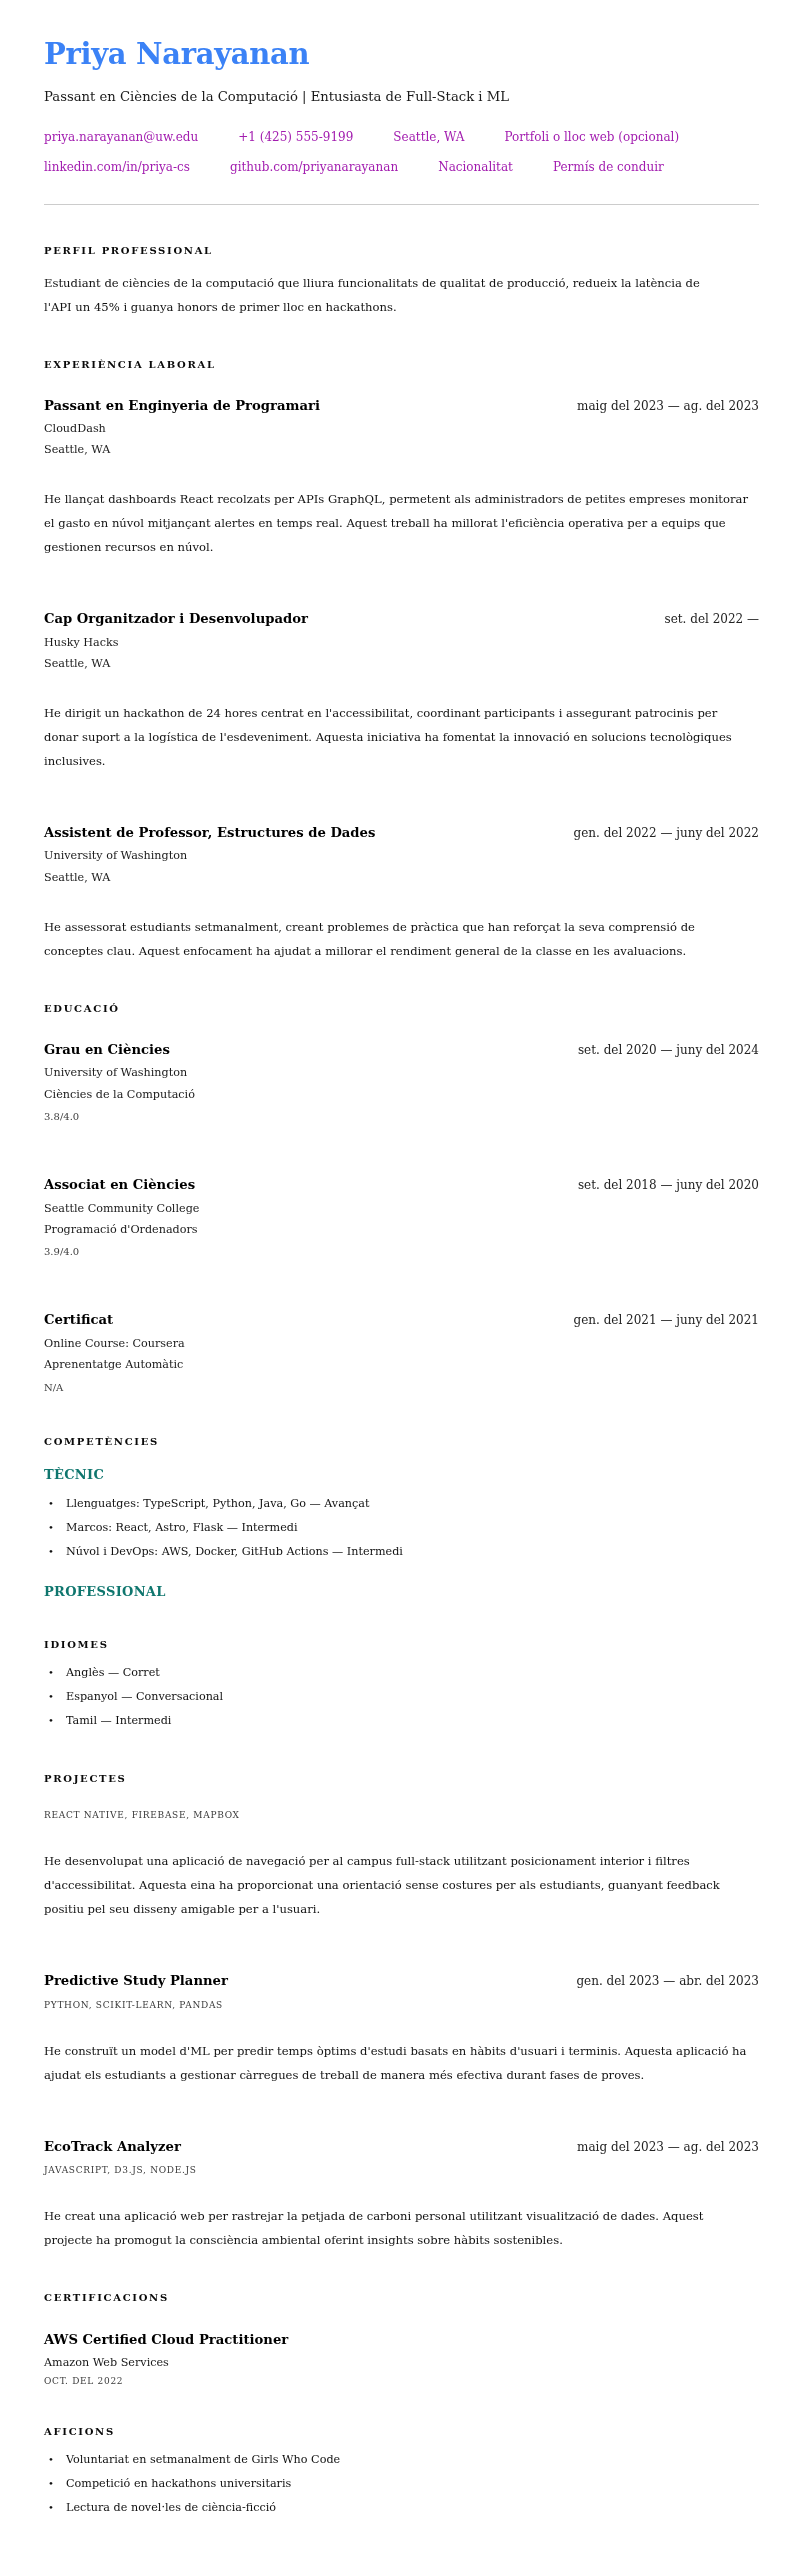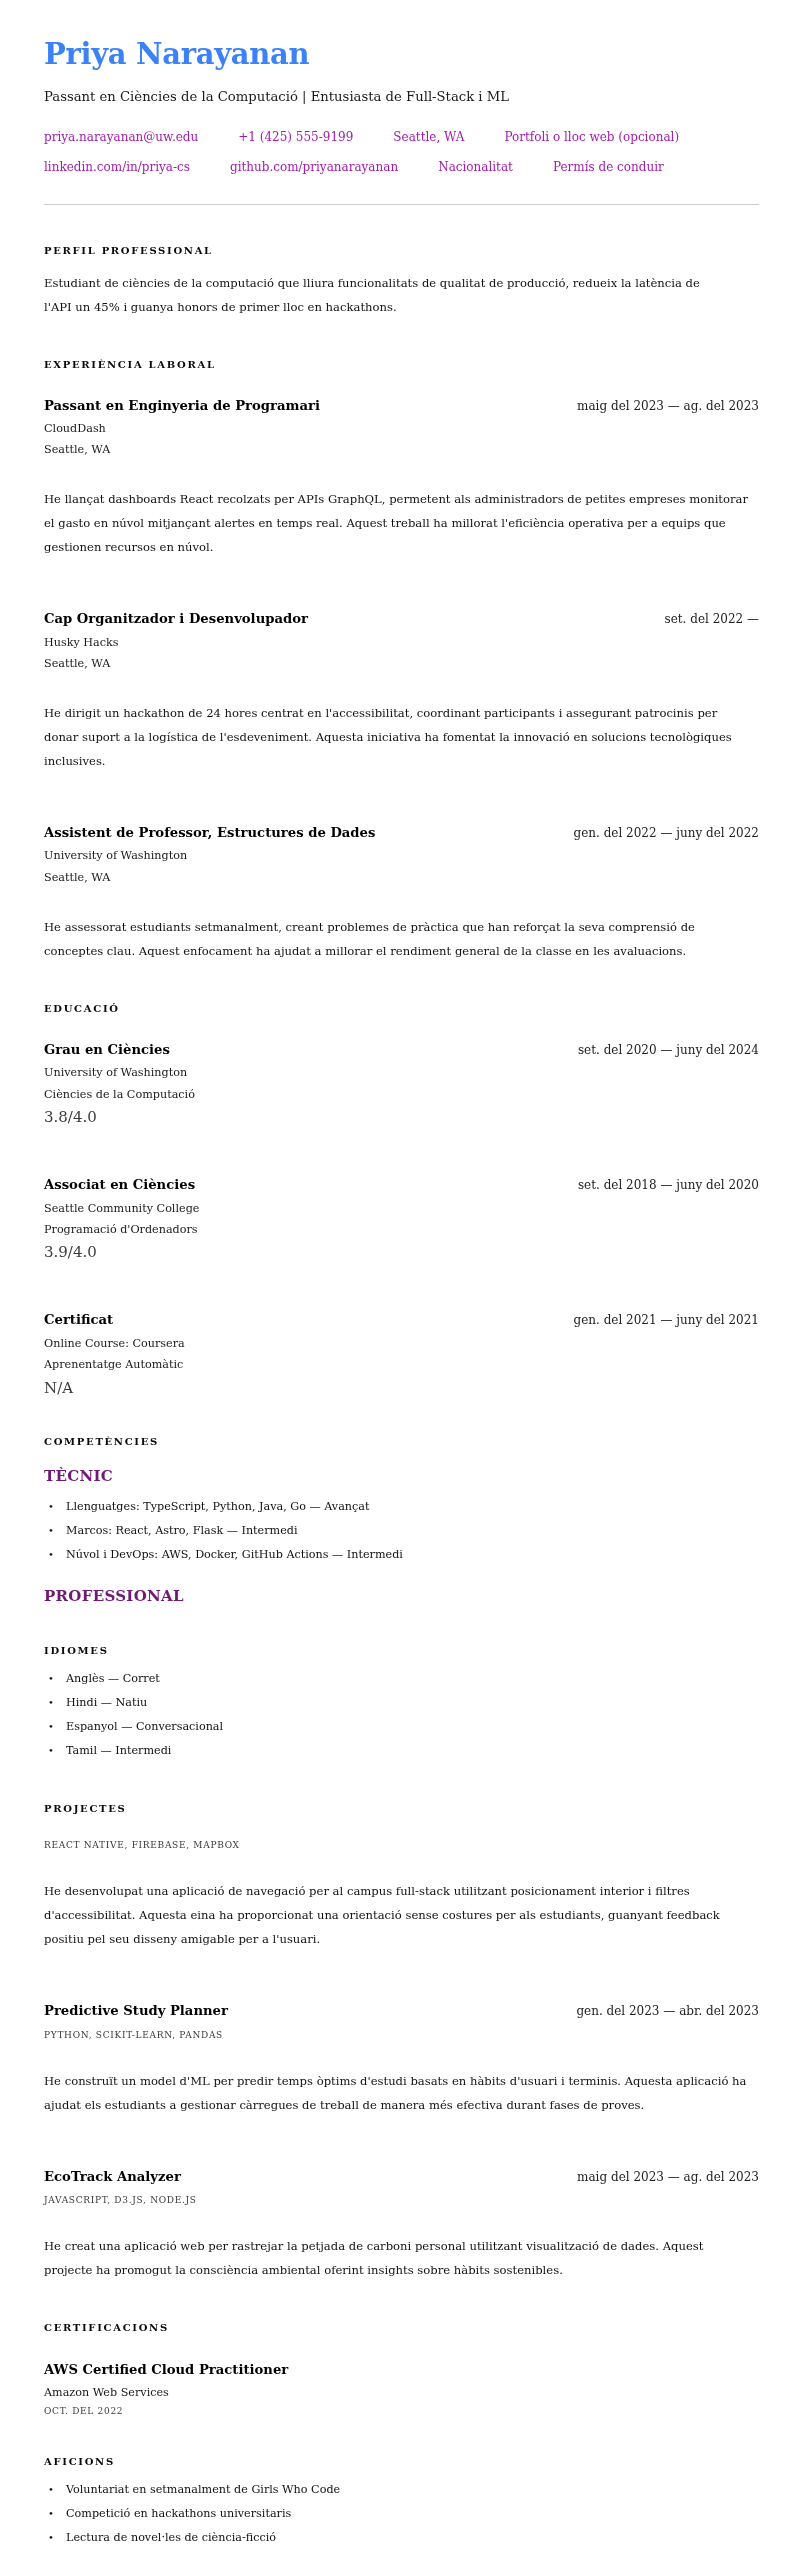--- a/index.html
+++ b/index.html
@@ -77,42 +77,42 @@
     margin-left: 16px;
   }
   .entry-line {
     margin-top: 5.3px;
     font-size: 11.2px;
     line-height: 16px;
     color: #1a1a1a;
   }
   .entry-line--small {
     margin-top: 6.6px;
-    font-size: 15px;
+    font-size: 10px;
     color: #3d3d3d;
   }
   .entry-tech {
     margin-top: 8.6px;
     font-size: 9px;
     letter-spacing: 0.7px;
     color: #3a3a3a;
   }
   .entry-desc {
     margin-top: 29px;
     font-size: 11.6px;
     line-height: 24px;
     max-width: 710px;
   }
   
   .sub-heading {
     margin-top: 20px;
-    font-size: 15px;
+    font-size: 13px;
     font-weight: bold;
     letter-spacing: 0.3px;
-    color: #701a75;
+    color: #0f766e;
   }
   ul.plain-list {
     list-style: none;
     margin-top: 10.6px;
   }
   ul.plain-list li {
     position: relative;
     padding-left: 22px;
     font-size: 11.2px;
     line-height: 24px;
@@ -245,21 +245,20 @@
     <li>Núvol i DevOps: AWS, Docker, GitHub Actions — Intermedi</li>
   </ul>
 
   <h3 class="sub-heading">PROFESSIONAL</h3>
 </section>
 
 <section class="section">
   <h2 class="section-heading">IDIOMES</h2>
   <ul class="plain-list">
     <li>Anglès — Corret</li>
-    <li>Hindi — Natiu</li>
     <li>Espanyol — Conversacional</li>
     <li>Tamil — Intermedi</li>
   </ul>
 </section>
 
 <section class="section">
   <h2 class="section-heading">PROJECTES</h2>
 
   <div class="entry">
     <div class="entry-tech">REACT NATIVE, FIREBASE, MAPBOX</div>

